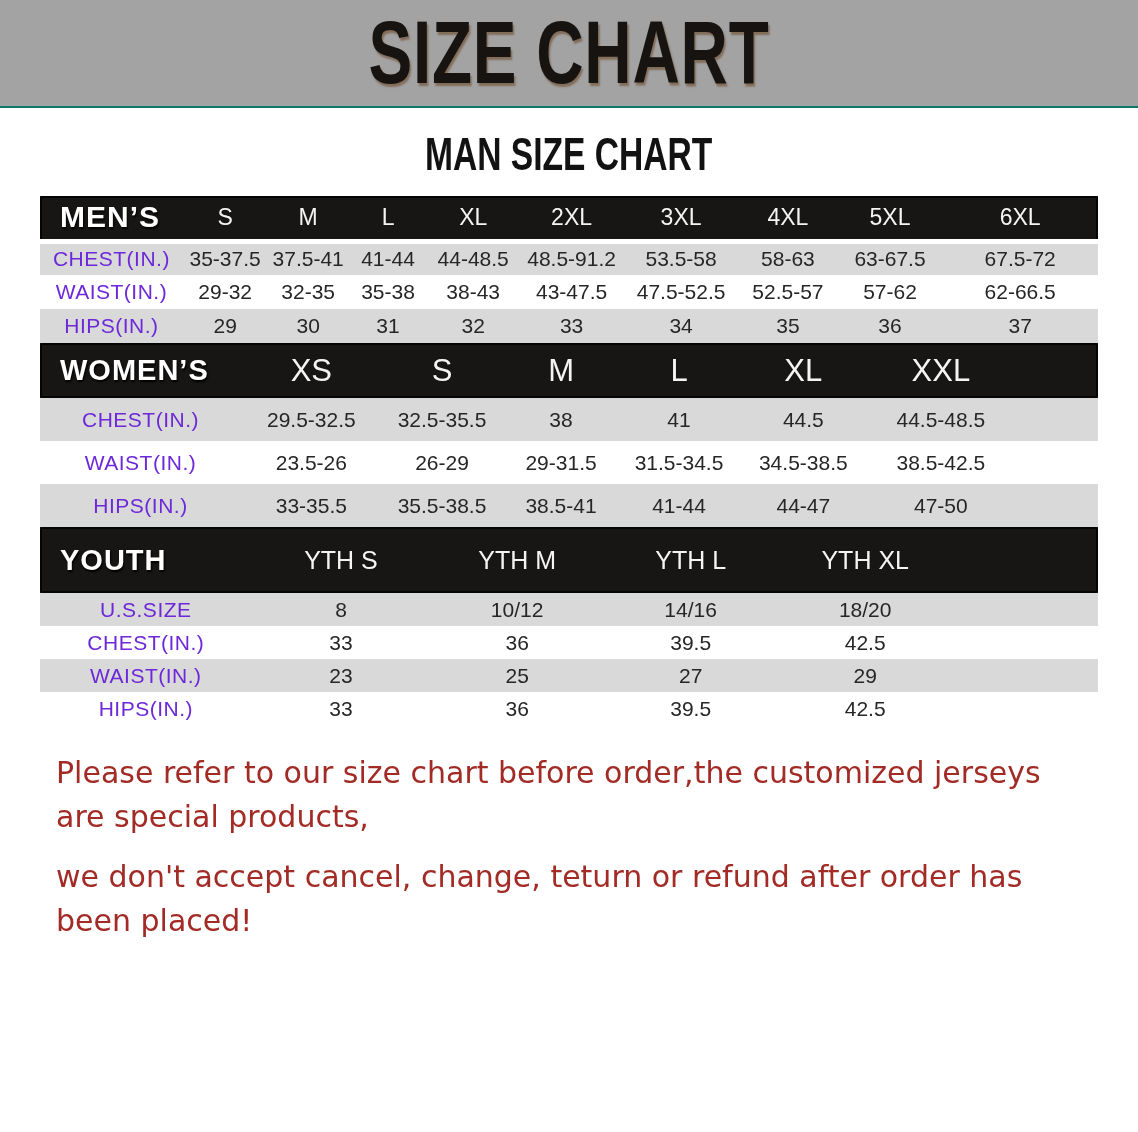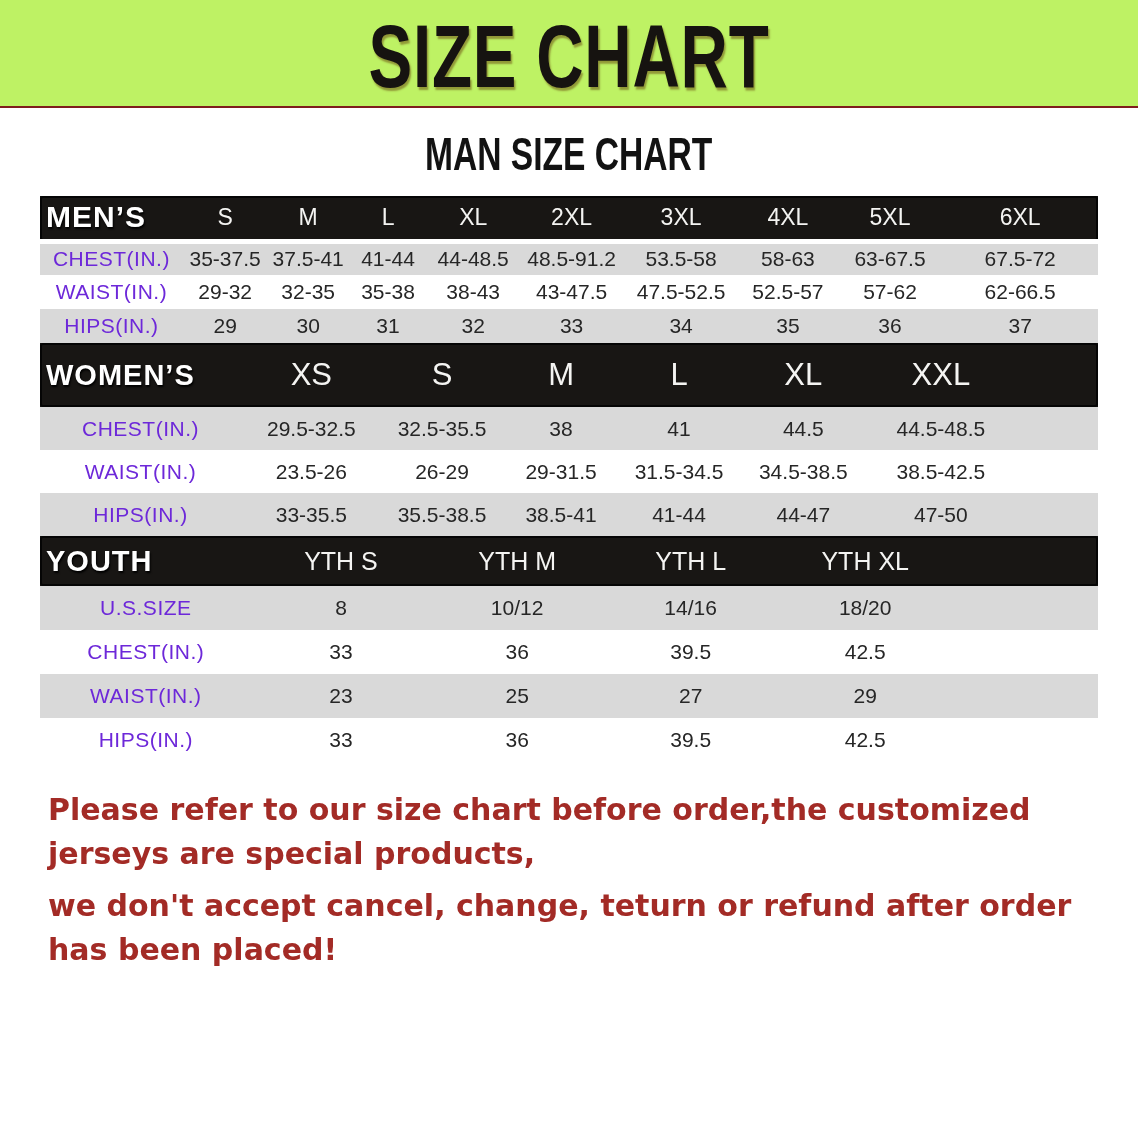--- a/index.html
+++ b/index.html
@@ -6,23 +6,23 @@
   body{
     width:1138px;height:1132px;
     background:#ffffff;
     font-family:"Liberation Sans", sans-serif;
     overflow:hidden;
     -webkit-font-smoothing:antialiased;
   }
   
   .banner{
     height:106px;
-    background:#bef264;
-    display:flex;align-items:flex-end;justify-content:center;
-    border-bottom:2px solid #7f1d1d;
+    background:#a3a3a3;
+    display:flex;align-items:center;justify-content:center;
+    border-bottom:2px solid #0f766e;
   }
   .banner h1{
     margin:0;
     font-size:84px;
     font-weight:900;
     color:#161310;
     letter-spacing:1px;
     transform:scaleX(0.78) scaleY(1.05);
     transform-origin:center center;
     white-space:nowrap;
@@ -62,55 +62,55 @@
     border-radius:3px;
   }
   tr.head th{
     color:#f4f4f2;
     font-weight:400;
   }
   tr.head th.lbl{
     color:#ffffff;
     font-weight:800;
     text-align:left;
-    padding-left:6px;
+    padding-left:20px;
     letter-spacing:1px;
     text-shadow:1px 2px 2px #000;
     margin-top:28px;
   }
   .sec-0 tr.head{height:45px;}
   .sec-0 tr.head th{font-size:23px;}
   .sec-0 tr.head th.lbl{font-size:30px;}
-  .sec-1 tr.head{height:64px;}
+  .sec-1 tr.head{height:55px;}
   .sec-1 tr.head th{font-size:31px;}
   .sec-1 tr.head th.lbl{font-size:29px;}
-  .sec-2 tr.head{height:50px;}
+  .sec-2 tr.head{height:66px;}
   .sec-2 tr.head th{font-size:25px;}
   .sec-2 tr.head th.lbl{font-size:29px;}
   tr.body-row td{
     color:#262626;
     font-size:21px;
   }
   tr.body-row td.lbl{font-size:21px;color:#6d28d9;letter-spacing:0.5px;}
   tr.body-row.stripe{background:#D9D9D9;}
   tr.body-row.plain{background:#ffffff;}
   .sec-0 tr.body-row{height:34px;}
   .sec-1 tr.body-row{height:43px;}
-  .sec-2 tr.body-row{height:44px;}
+  .sec-2 tr.body-row{height:33px;}
   .sec-0 tr.body-row:first-child{border-top:5px solid #fff;}
   
   .notice{
     margin:26px 40px 0 40px;
     font-family:"DejaVu Sans", sans-serif;
     color:#A32B26;
     font-size:30px;
     line-height:44px;
     font-weight:500;
   }
-  .notice p{margin:8px;font-weight:bold;}
+  .notice p{margin:16px;}
 </style>
 </head>
 <body>
 
 <div class="page">
 
   <header class="banner">
     <h1>SIZE CHART</h1>
   </header>
 

